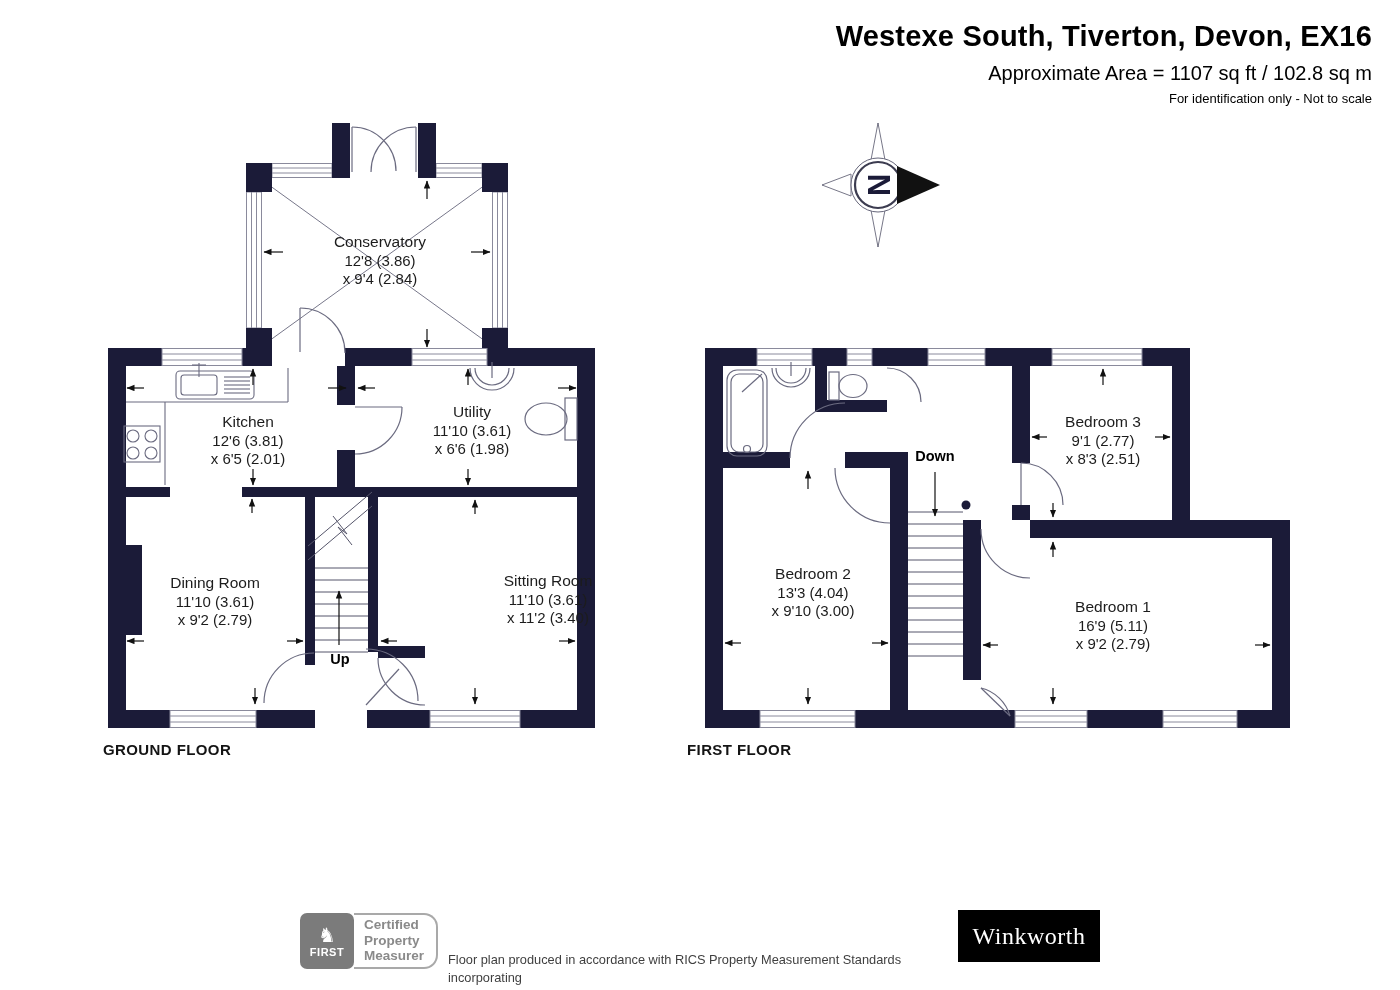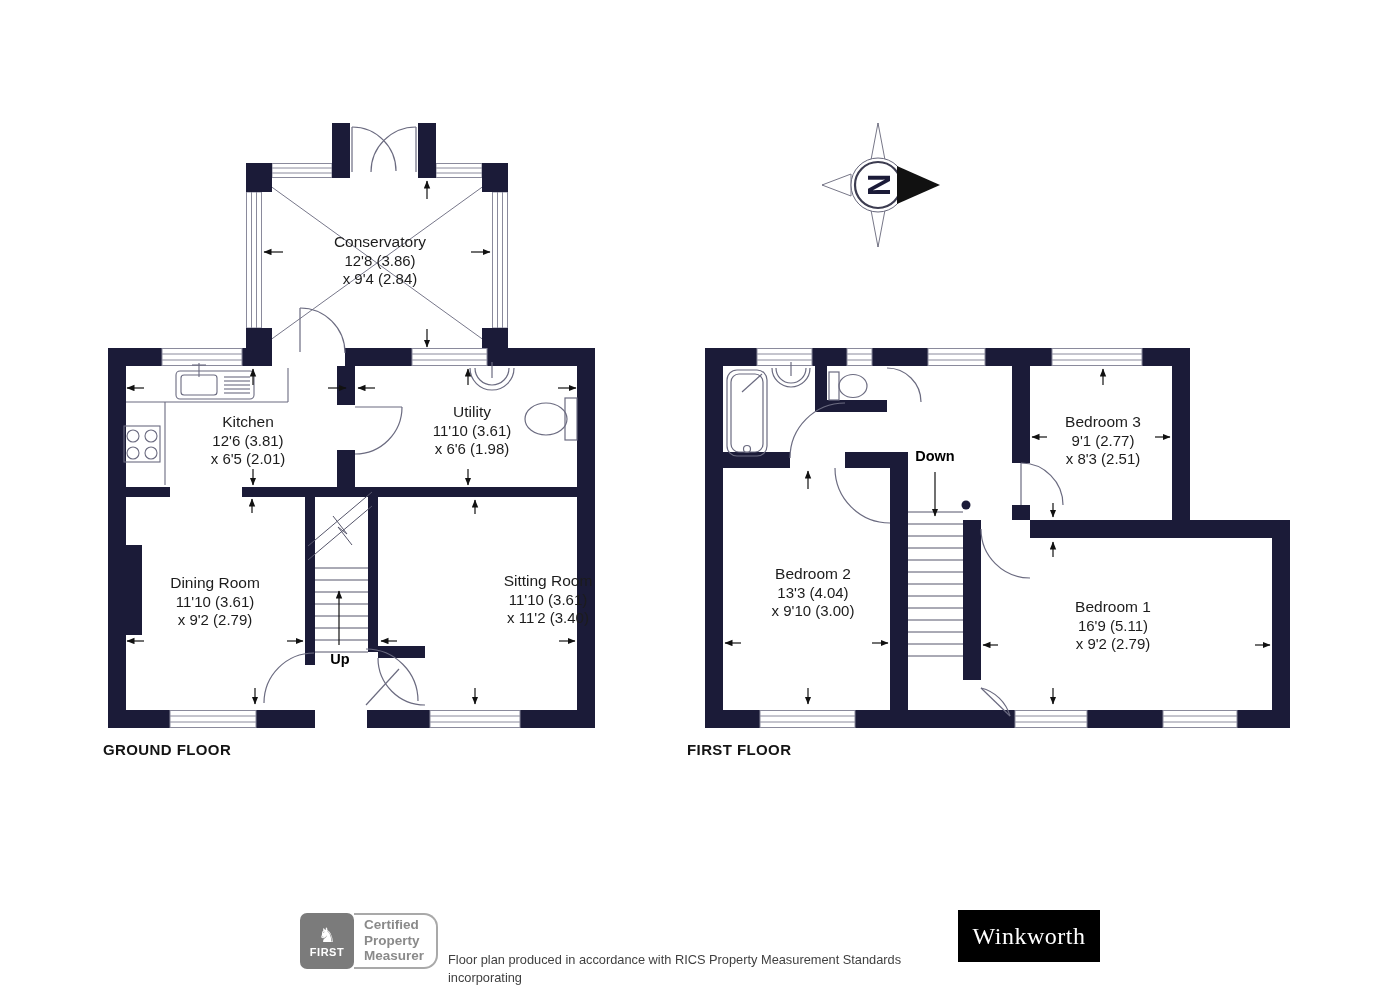--- a/index.html
+++ b/index.html
@@ -30,20 +30,23 @@
   .legal{position:absolute;left:448px;top:916px;width:505px;color:#3f3f3f;font-size:12.8px;line-height:17.5px;white-space:pre-wrap;}
   .brand-box{position:absolute;left:958px;top:910px;width:142px;height:52px;background:#000000;display:flex;align-items:center;justify-content:center;}
   .brand-box span{color:#fff;font-family:"Liberation Serif", serif;font-size:24px;letter-spacing:.5px;}
 </style>
 </head>
 <body>
 
 <div class="page">
 
   <div class="header">
+    <div class="title">Westexe South, Tiverton, Devon, EX16</div>
+    <div class="area">Approximate Area = 1107 sq ft / 102.8 sq m</div>
+    <div class="note">For identification only - Not to scale</div>
   </div>
 
   <svg class="plan-svg" width="1400" height="990" viewBox="0 0 1400 990">
     <defs>
       <marker id="ah" markerWidth="10" markerHeight="10" refX="7.5" refY="3.2" orient="auto" markerUnits="userSpaceOnUse">
         <path d="M0,0 L8,3.2 L0,6.4 Z" fill="#111"></path>
       </marker>
     </defs>
 
     <g>

